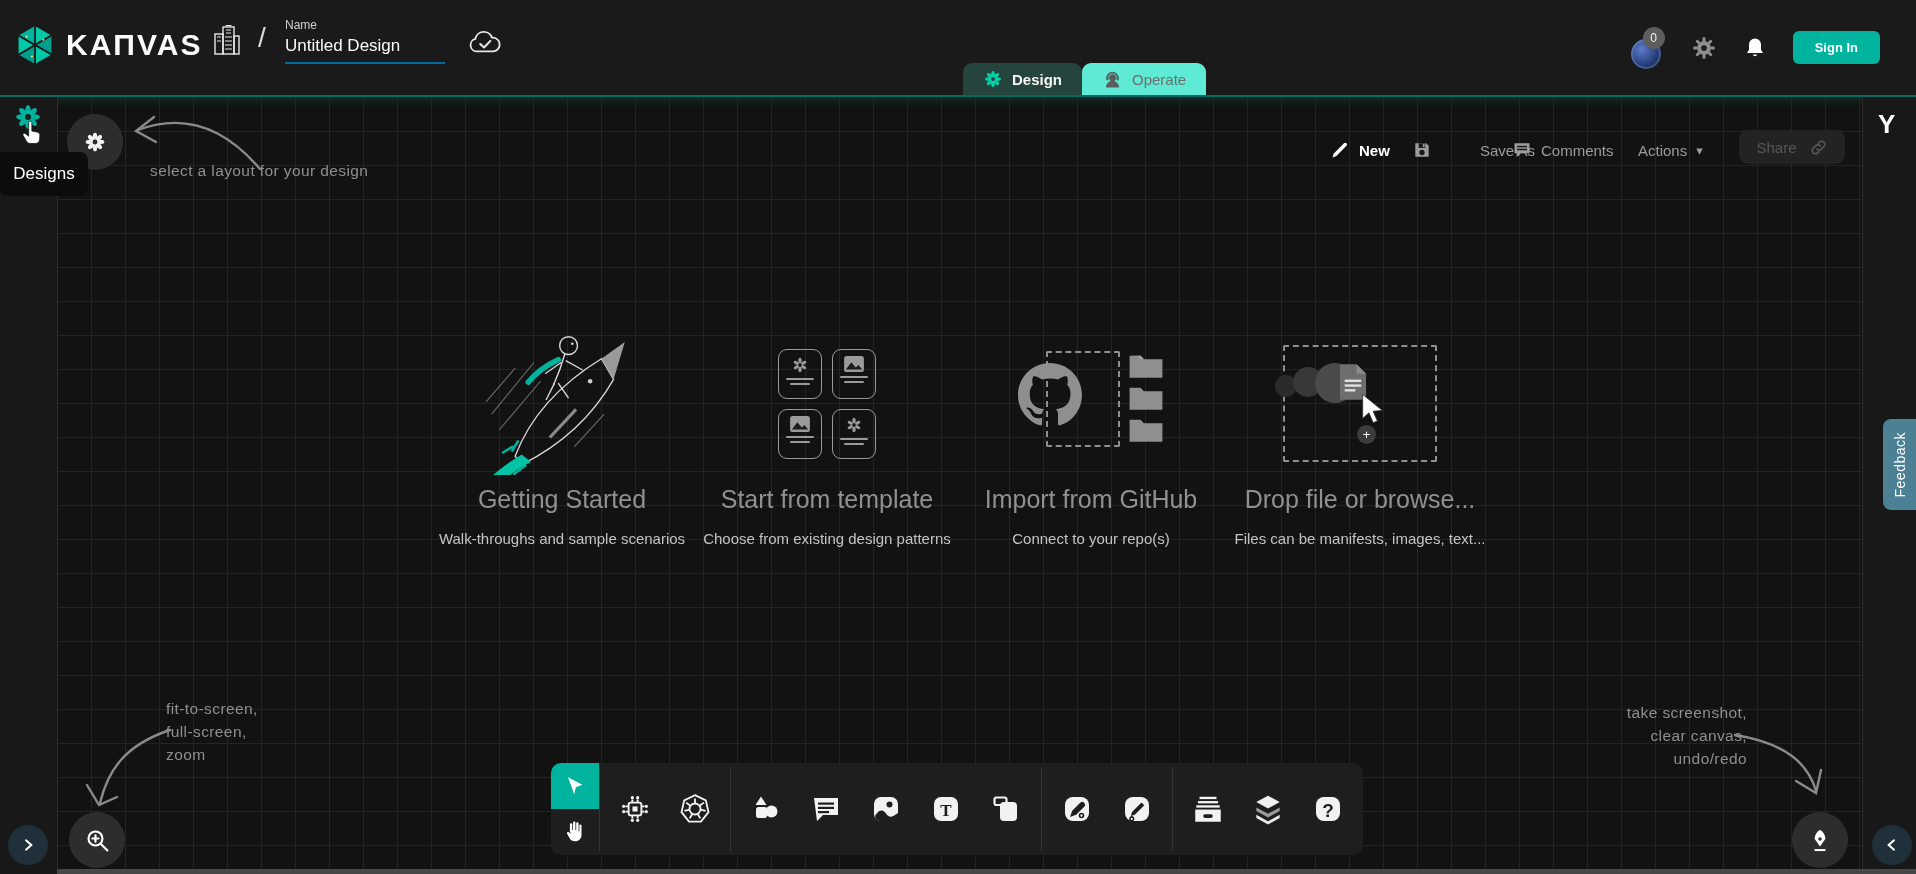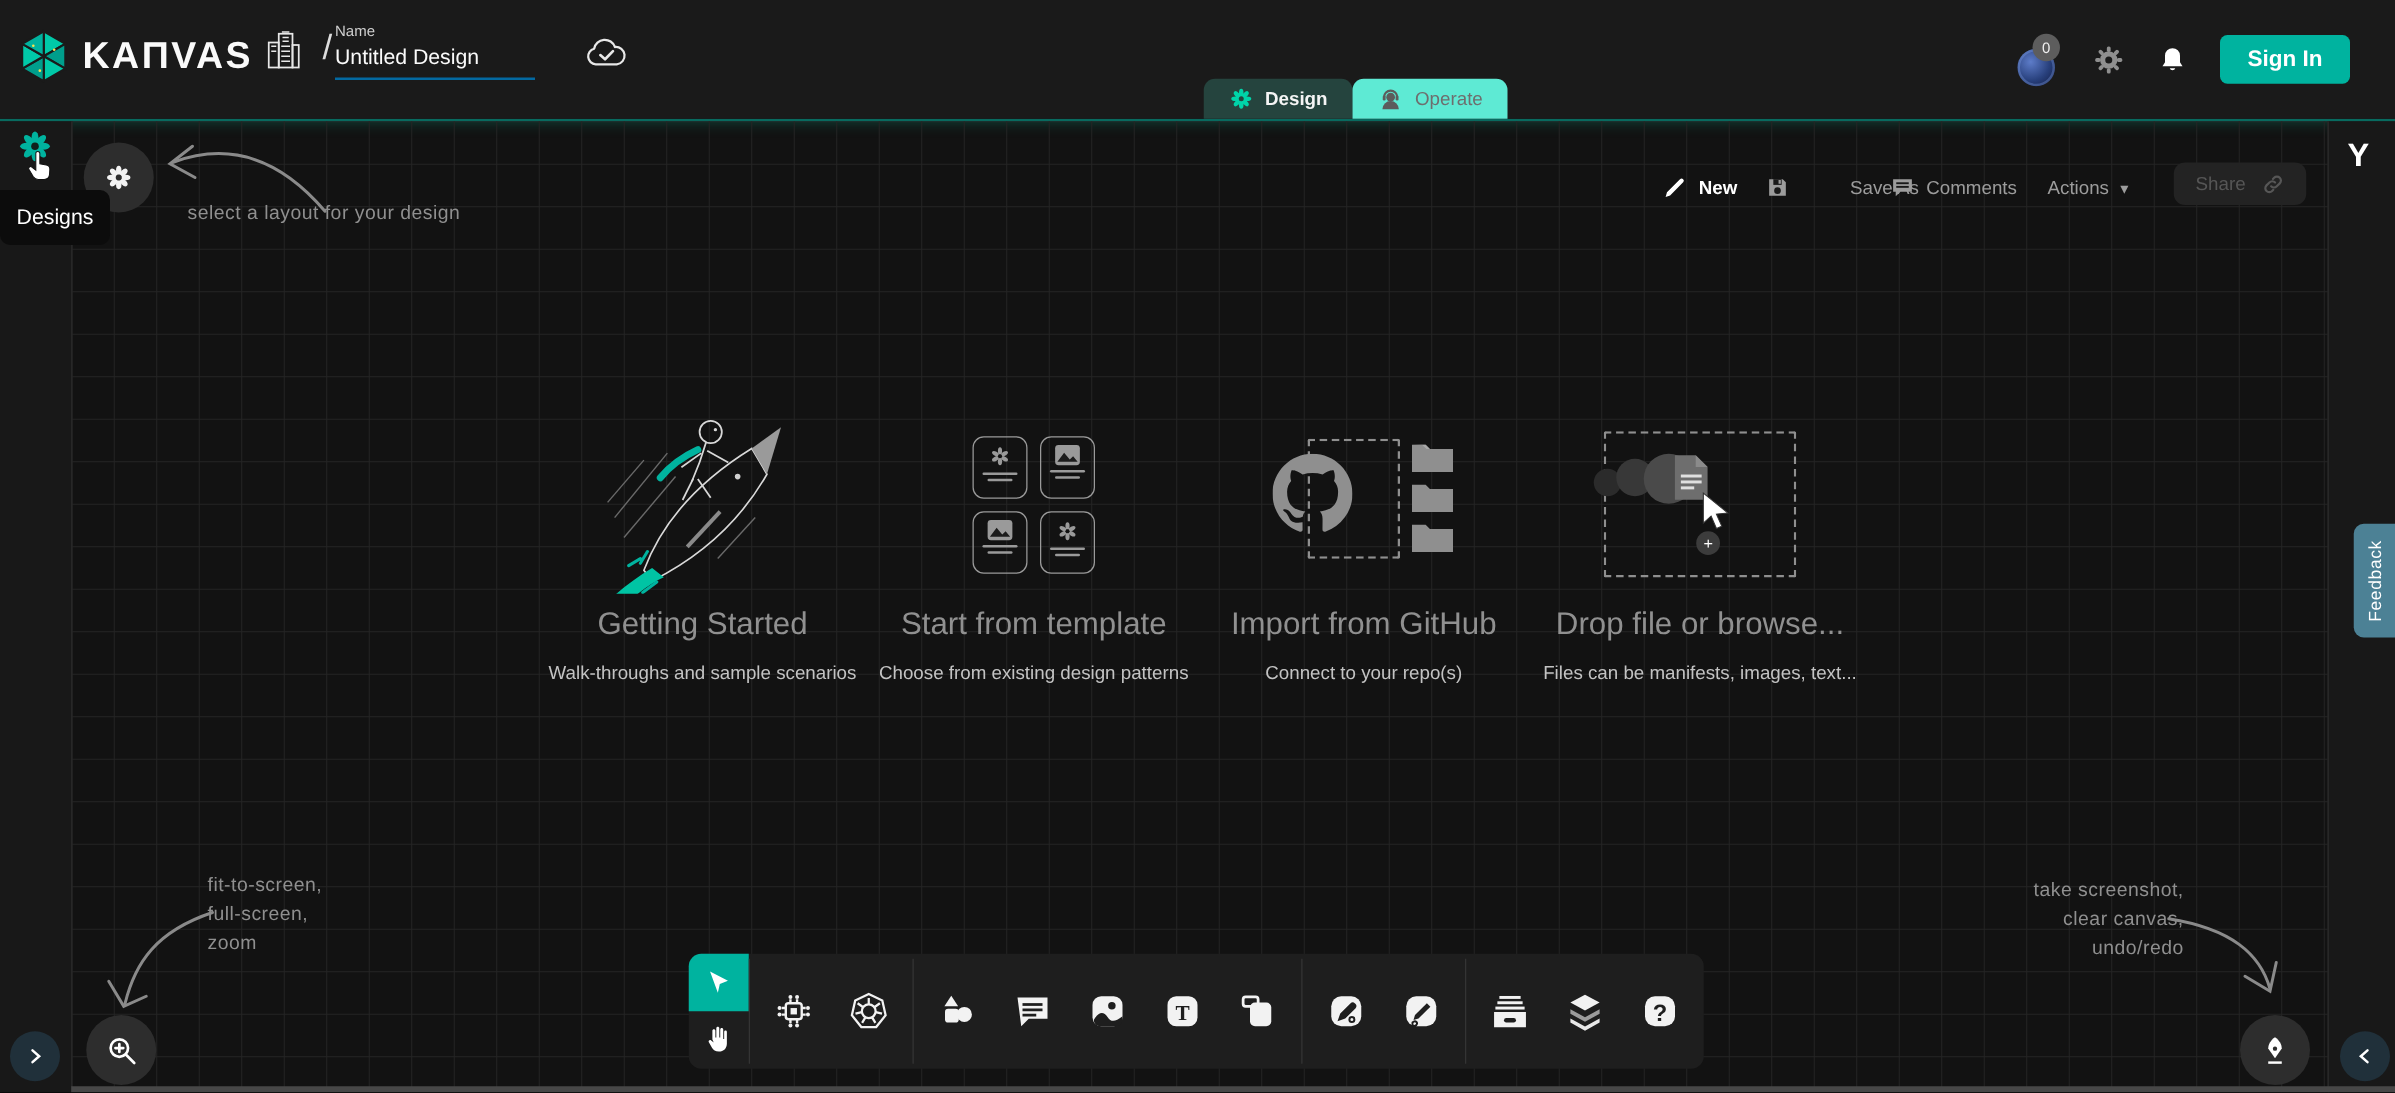--- a/index.html
+++ b/index.html
@@ -5,37 +5,37 @@
   html,body{margin:0;padding:0;background:#000;}
   #app{position:relative;width:1916px;height:874px;overflow:hidden;background:#131313;
        font-family:"Liberation Sans",sans-serif;color:#eee;}
   .abs{position:absolute;}
   
   .header{position:absolute;top:0;left:0;right:0;height:95px;background:#1a1a1a;z-index:20;}
   .brand{position:absolute;left:14px;top:22px;display:flex;align-items:center;gap:10px;cursor:pointer;}
   .brand-name{font-size:30px;font-weight:bold;letter-spacing:2px;color:#fafafa;}
   .org-icon{position:absolute;left:212px;top:22px;}
   .slash{position:absolute;left:258px;top:22px;font-size:28px;font-weight:300;color:#ddd;}
-  .namefield{position:absolute;left:268px;top:18px;width:165px;}
+  .namefield{position:absolute;left:285px;top:18px;width:165px;}
   .namefield .lbl{font-size:12px;color:#cfcfcf;}
   .namefield input{width:160px;background:transparent;border:none;border-bottom:2px solid #0369a1;
     color:#fafafa;font-size:17px;font-family:"Liberation Sans",sans-serif;padding:4px 0 6px 0;outline:none;}
   .cloud{position:absolute;left:466px;top:28px;}
   .tabs{position:absolute;left:963px;top:63px;display:flex;height:32px;}
   .tab{display:flex;align-items:center;gap:9px;padding:0 20px;border-radius:9px 9px 0 0;font-size:15px;cursor:pointer;}
   .tab.active{background:#25443e;color:#f5f5f5;font-weight:bold;}
   .tab.inactive{background:#5eead4;color:#6e6e6e;}
   .hdr-right{position:absolute;right:36px;top:0;height:95px;display:flex;align-items:center;gap:26px;}
   .avatar-wrap{position:relative;width:34px;height:34px;cursor:pointer;}
   .avatar{width:30px;height:30px;border-radius:50%;margin-top:8px;
     background:radial-gradient(circle at 35% 35%, #5d7cc9, #28407c 55%, #14204a 90%);
     box-shadow:inset 0 0 0 2px rgba(130,160,230,.35);}
   .badge{position:absolute;top:-4px;left:12px;width:22px;height:22px;border-radius:50%;background:#5d5d5d;
     color:#f0f0f0;font-size:12px;display:flex;align-items:center;justify-content:center;}
-  .signin{background:#00B39F;color:#fff;font-weight:bold;font-size:18px;border:none;border-radius:6px;
+  .signin{background:#00B39F;color:#fff;font-weight:bold;font-size:13px;border:none;border-radius:6px;
     padding:9px 22px;cursor:pointer;font-family:"Liberation Sans",sans-serif;}
   
   .canvas{position:absolute;top:95px;left:0;right:0;bottom:0;background:#121212;
     border-top:2px solid rgba(0,179,159,.55);
     box-shadow:inset 0 8px 14px -10px rgba(0,211,169,.4);}
   .grid{position:absolute;left:57px;right:53px;top:0;bottom:0;
     background-image:linear-gradient(#242424 1px,transparent 1px),linear-gradient(90deg,#242424 1px,transparent 1px);
     background-size:34px 34px;}
   .lstrip{position:absolute;left:0;top:0;bottom:0;width:57px;background:#181818;border-right:1px solid #2d2d2d;}
   .rstrip{position:absolute;right:0;top:0;bottom:0;width:53px;background:#181818;border-left:1px solid #2d2d2d;}

